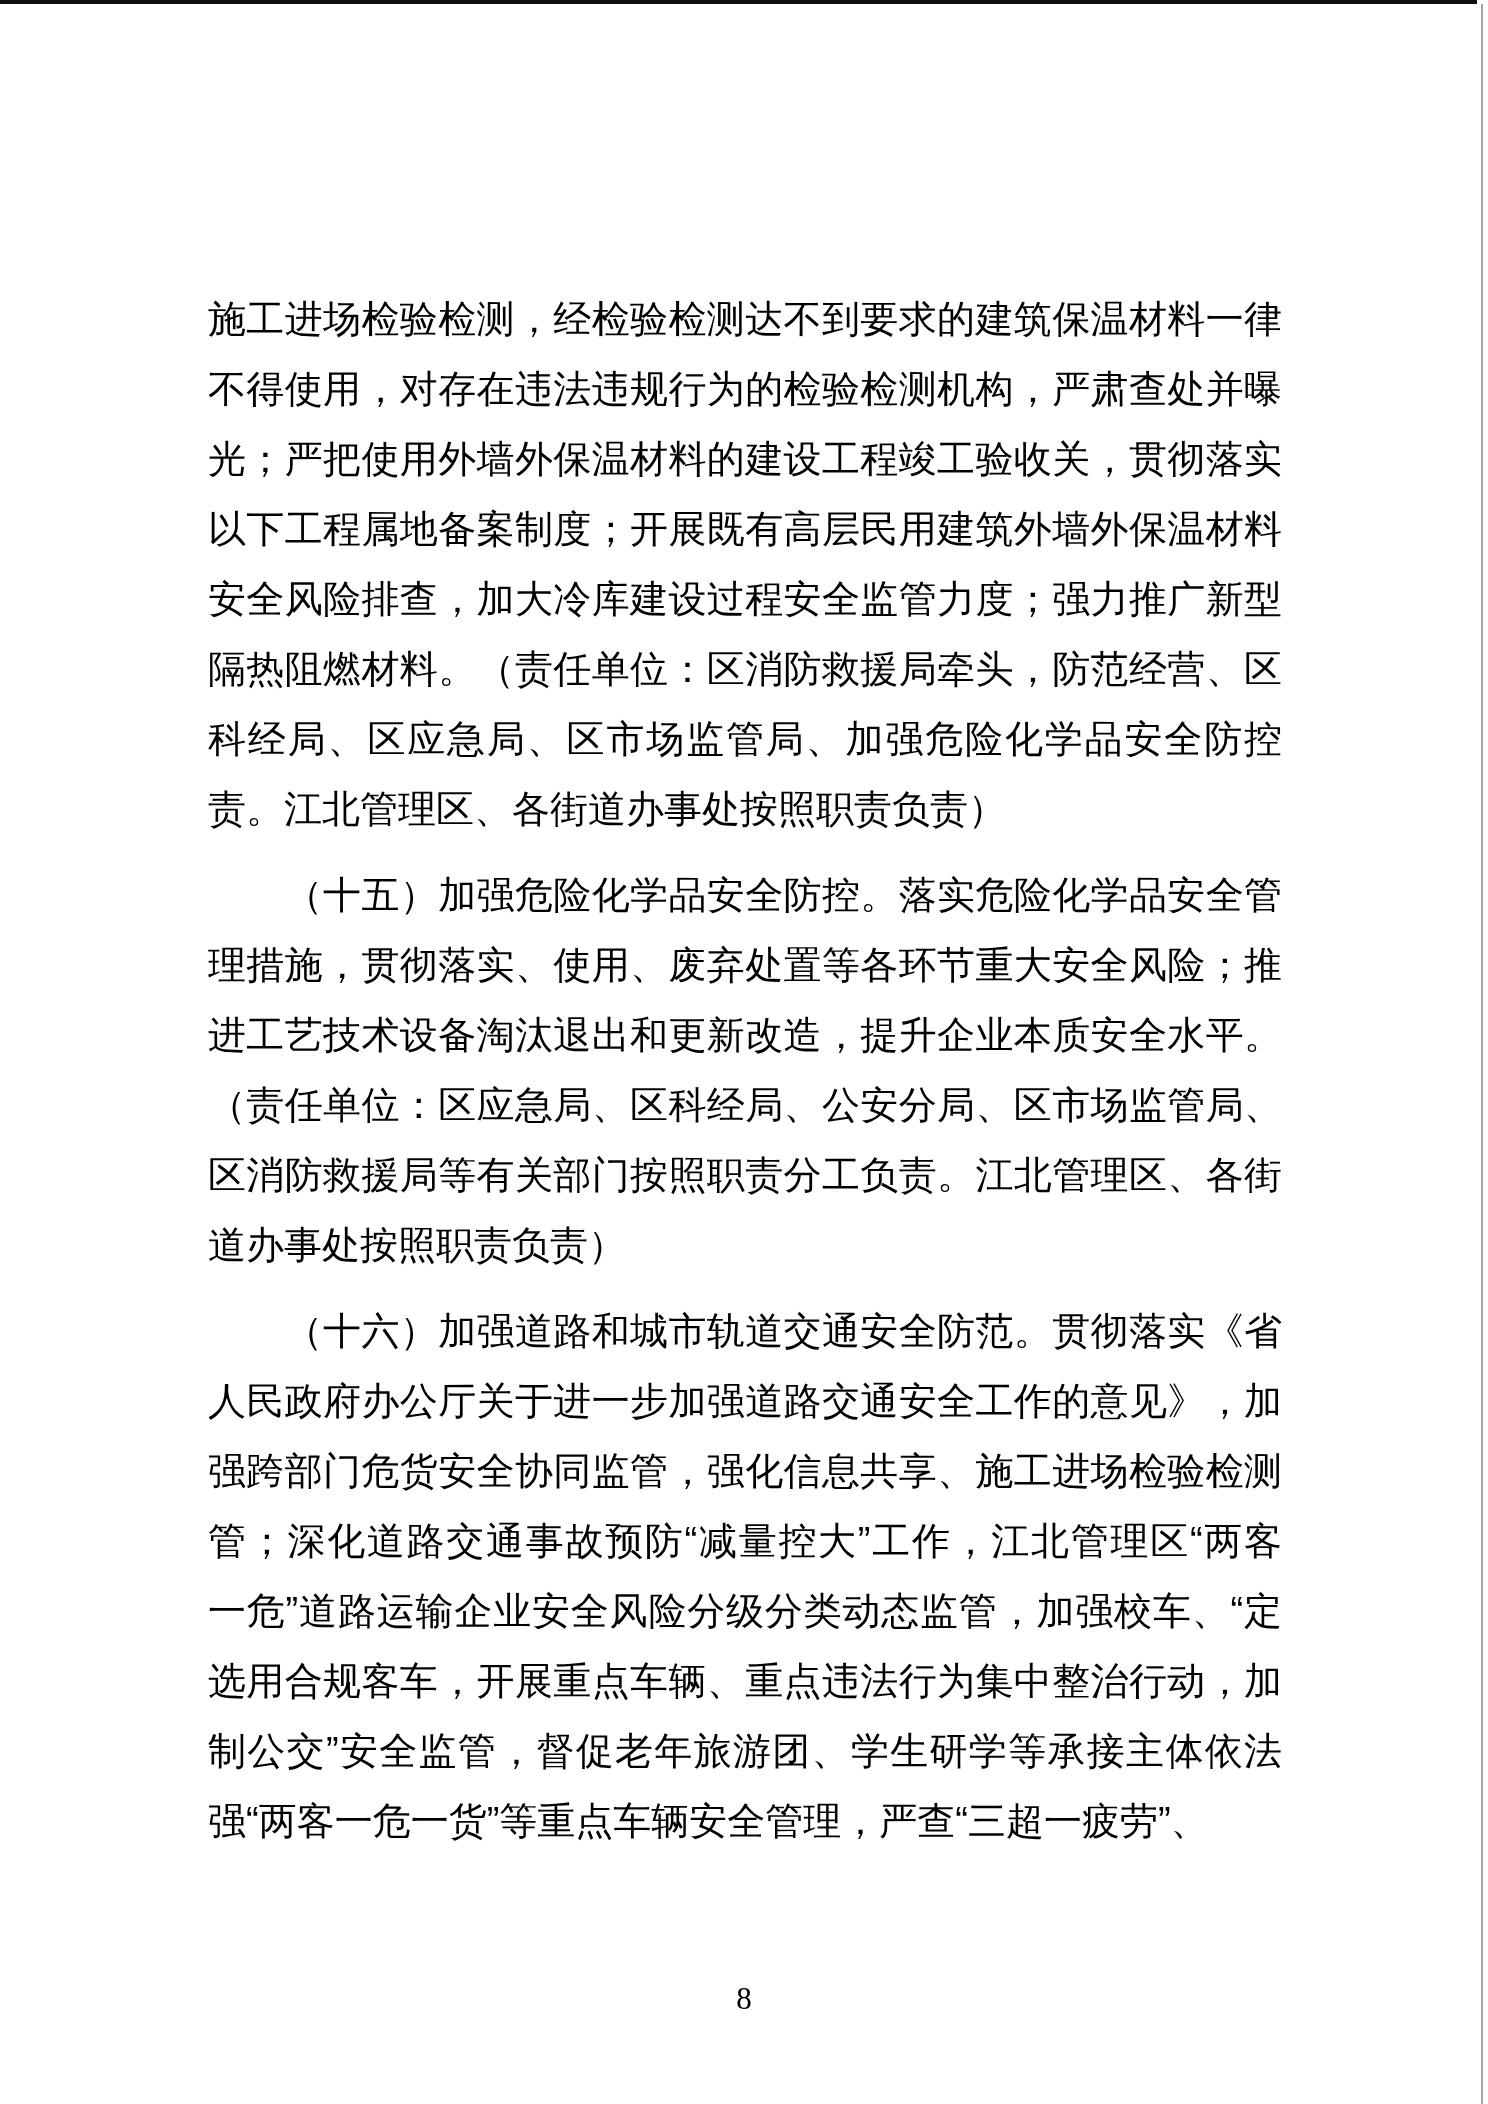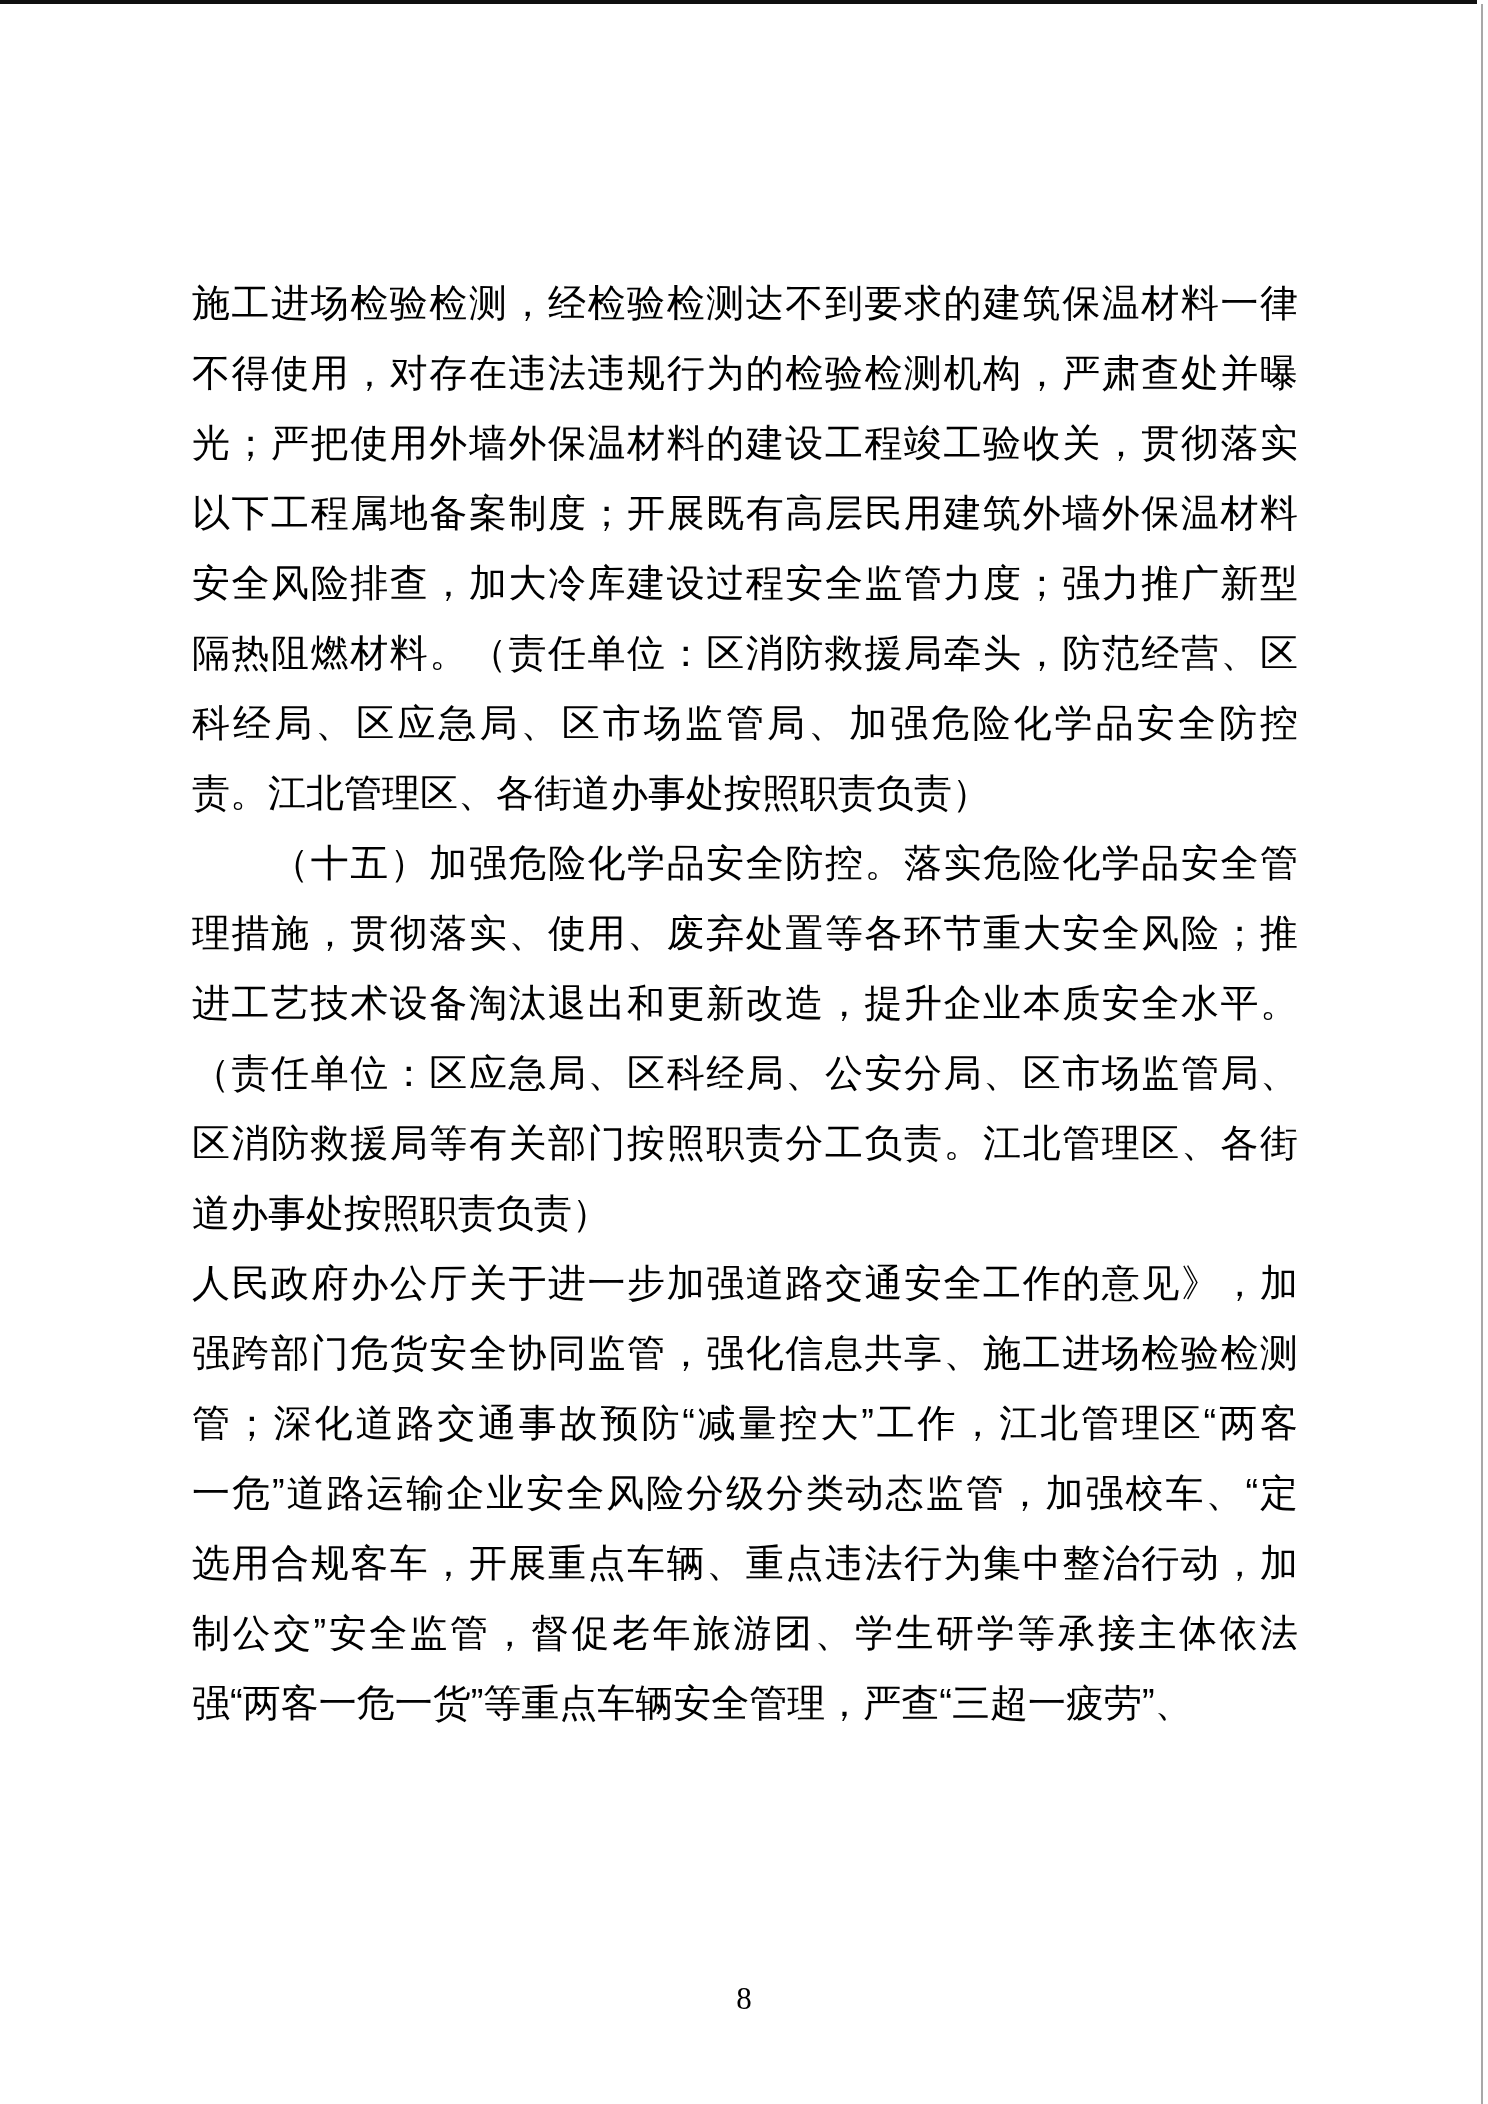--- a/index.html
+++ b/index.html
@@ -31,21 +31,21 @@
     height: 2100px;
     background: #a8a8a8;
   }
   .text-block {
     position: absolute;
     left: 192px;
     top: 268px;
     width: 1106px;
   }
   .paragraph {
-    margin: 0;
+    margin: 16px;
     padding: 0;
   }
   .text-line {
     height: 70px;
     line-height: 70px;
     font-size: 38px;
     font-weight: 400;
     letter-spacing: 0;
     color: #000000;
     text-align: justify;
@@ -90,20 +90,21 @@
     </div>
     <div class="paragraph">
       <div class="text-line">　　（十五）加强危险化学品安全防控。落实危险化学品安全管</div>
       <div class="text-line">理措施，贯彻落实、使用、废弃处置等各环节重大安全风险；推</div>
       <div class="text-line">进工艺技术设备淘汰退出和更新改造，提升企业本质安全水平。</div>
       <div class="text-line">（责任单位：区应急局、区科经局、公安分局、区市场监管局、</div>
       <div class="text-line">区消防救援局等有关部门按照职责分工负责。江北管理区、各街</div>
       <div class="text-line last-line">道办事处按照职责负责）</div>
     </div>
     <div class="paragraph">
+      <div class="text-line">　　（十六）加强道路和城市轨道交通安全防范。贯彻落实《省</div>
       <div class="text-line">人民政府办公厅关于进一步加强道路交通安全工作的意见》，加</div>
       <div class="text-line">强跨部门危货安全协同监管，强化信息共享、施工进场检验检测</div>
       <div class="text-line">管；深化道路交通事故预防“减量控大”工作，江北管理区“两客</div>
       <div class="text-line">一危”道路运输企业安全风险分级分类动态监管，加强校车、“定</div>
       <div class="text-line">选用合规客车，开展重点车辆、重点违法行为集中整治行动，加</div>
       <div class="text-line">制公交”安全监管，督促老年旅游团、学生研学等承接主体依法</div>
       <div class="text-line last-line">强“两客一危一货”等重点车辆安全管理，严查“三超一疲劳”、</div>
     </div>
   </div>
 

